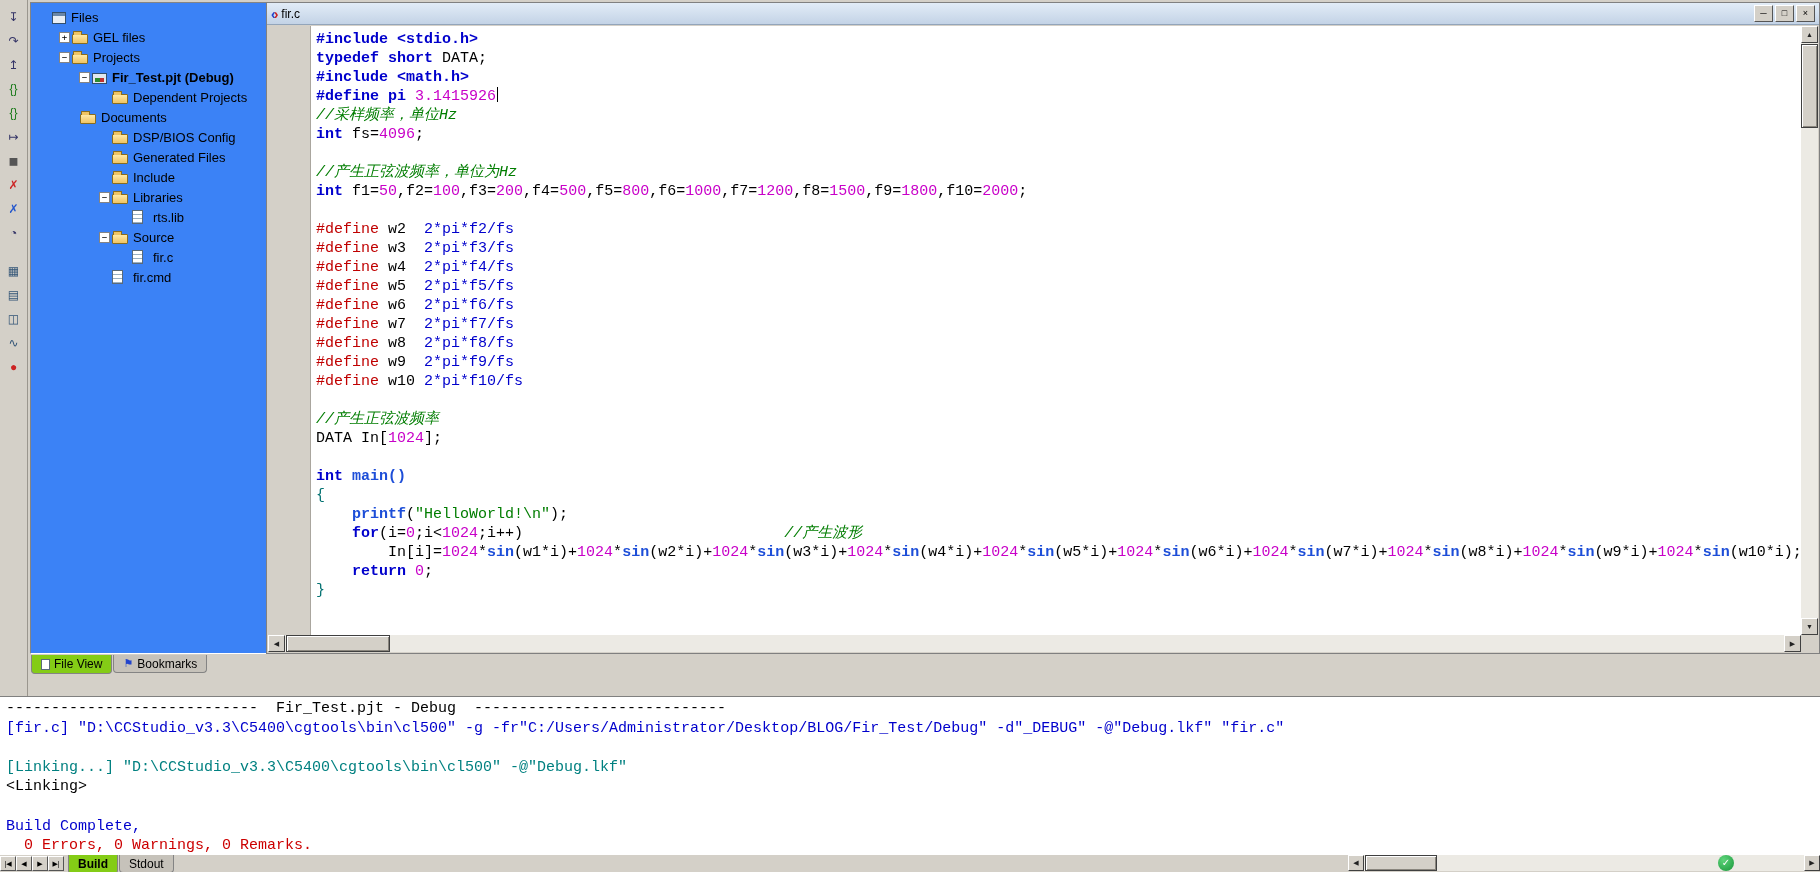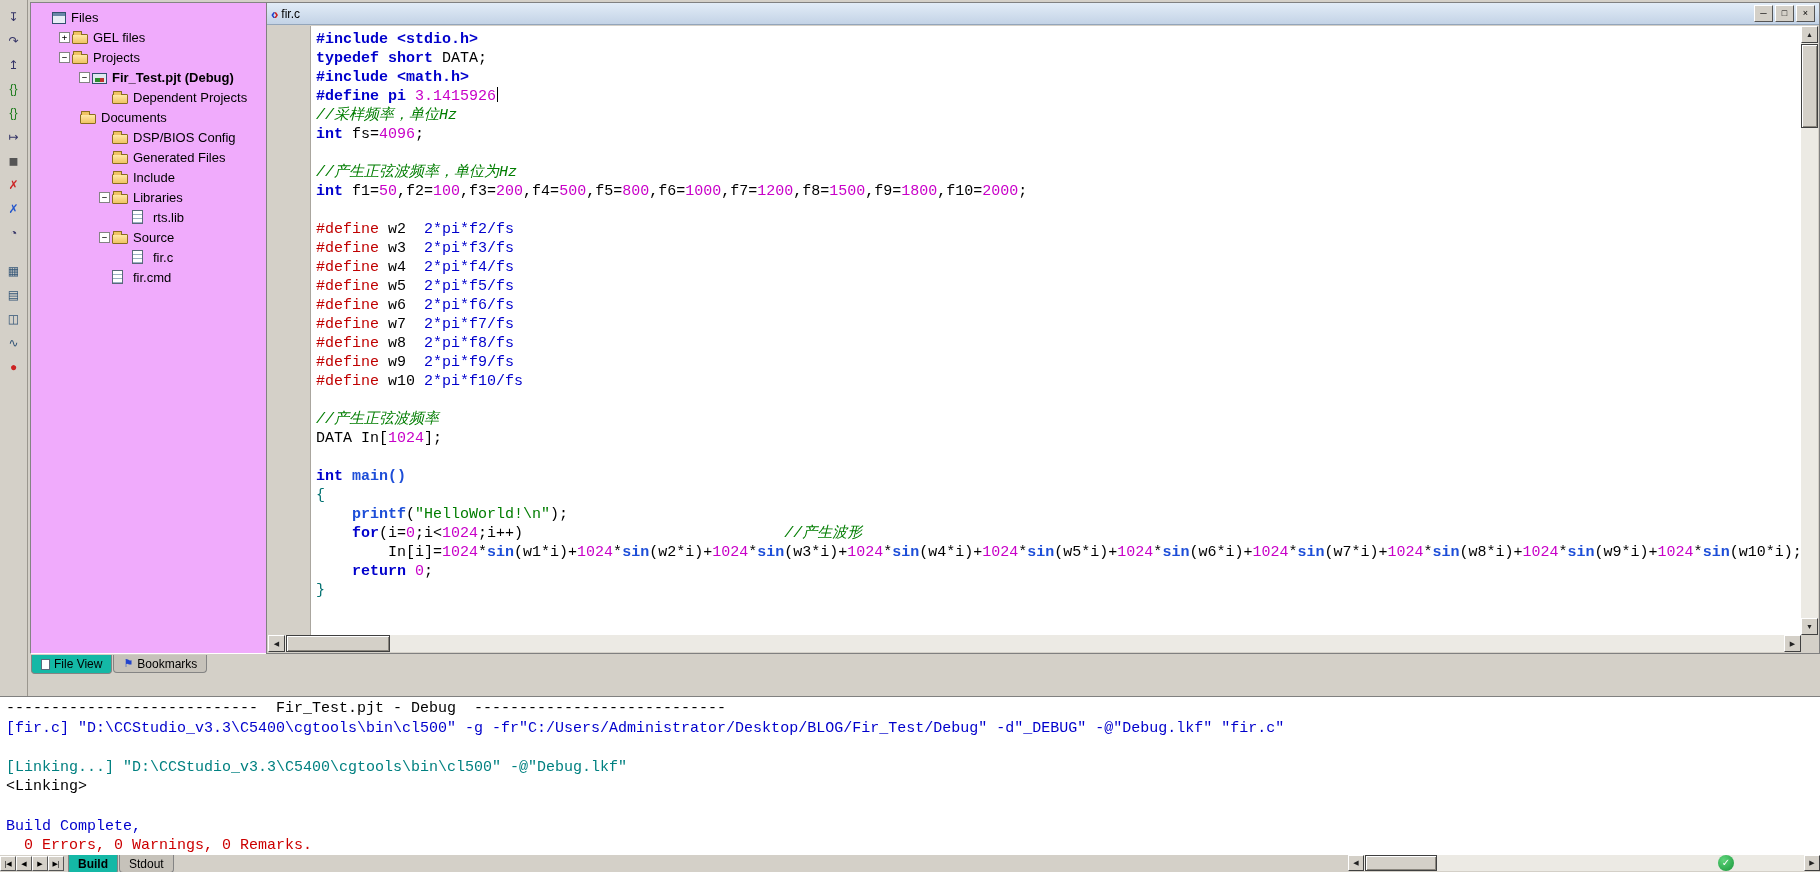--- a/index.html
+++ b/index.html
@@ -7,21 +7,21 @@
        font-family:"Liberation Sans",sans-serif;overflow:hidden;color:#000;}
 
   
   #left-toolbar{position:absolute;left:0;top:0;width:28px;height:872px;
                 background:#d4d0c8;border-right:1px solid #9a968e;padding-top:4px;box-sizing:border-box;}
   .tbicon{width:22px;height:20px;margin:2px auto;display:flex;align-items:center;justify-content:center;
           font-size:12px;border:1px solid #d4d0c8;border-radius:1px;background:#d4d0c8;cursor:default;}
   .tbicon.gap{margin-top:16px;}
 
   
-  #tree-panel{position:absolute;left:30px;top:2px;width:255px;height:652px;background:#f0abfc;
+  #tree-panel{position:absolute;left:30px;top:2px;width:255px;height:652px;background:#3b82f6;
               border:1px solid;border-color:#848484 #fff #fff #848484;box-sizing:border-box;overflow:hidden;}
   #project-tree{padding-top:4px;}
   .trow{height:20px;display:flex;align-items:center;white-space:nowrap;font-size:13px;}
   .expander{width:11px;height:11px;box-sizing:border-box;border:1px solid #848484;background:#fff;
             display:inline-flex;align-items:center;justify-content:center;font-size:9px;line-height:9px;
             margin-right:2px;flex:none;font-family:"DejaVu Sans Mono",monospace;}
   .expander-space{width:13px;flex:none;display:inline-block;}
   .ticon{display:inline-block;width:16px;height:14px;position:relative;margin-right:3px;flex:none;}
   .ticon-folder{height:10px;margin-top:3px;background:linear-gradient(#ffe9a8,#f0c463);
                 border:1px solid #8a6d1f;border-radius:1px;box-sizing:border-box;}
@@ -34,21 +34,21 @@
   .ticon-project::after{content:"";position:absolute;right:2px;top:4px;width:4px;height:4px;background:#c03030;}
   .ticon-root{width:14px;height:12px;margin-top:1px;background:#e8eef5;border:1px solid #33506e;box-sizing:border-box;}
   .ticon-root::before{content:"";position:absolute;left:0;top:0;width:12px;height:3px;background:#6a87a8;}
   .tlabel{padding:0 2px;}
   .tlabel.b{font-weight:bold;}
 
   
   #tree-tabs{position:absolute;left:31px;top:655px;height:20px;display:flex;align-items:flex-start;}
   .tab{display:inline-flex;align-items:center;gap:4px;height:17px;padding:0 9px;font-size:12px;
        border:1px solid #848484;border-top:none;background:#c6c2ba;border-radius:0 0 4px 4px;margin-right:1px;cursor:default;}
-  .tab.active{background:#14b8a6;height:18px;}
+  .tab.active{background:#84cc16;height:18px;}
   .flagicon{font-size:11px;color:#2244cc;line-height:11px;}
   .pageicon{display:inline-block;width:9px;height:11px;background:#fff;border:1px solid #5a6a7a;box-sizing:border-box;}
 
   
   #editor-window{position:absolute;left:266px;top:2px;width:1554px;height:652px;box-sizing:border-box;
                  border:1px solid #808080;background:#d4d0c8;}
   #editor-titlebar{position:absolute;left:0;top:0;right:0;height:22px;display:flex;align-items:center;
                    padding:0 4px;box-sizing:border-box;gap:5px;
                    background:linear-gradient(#e2ecf7,#c3d3e6);border-bottom:1px solid #93a5ba;}
   #editor-title{font-size:12px;}

